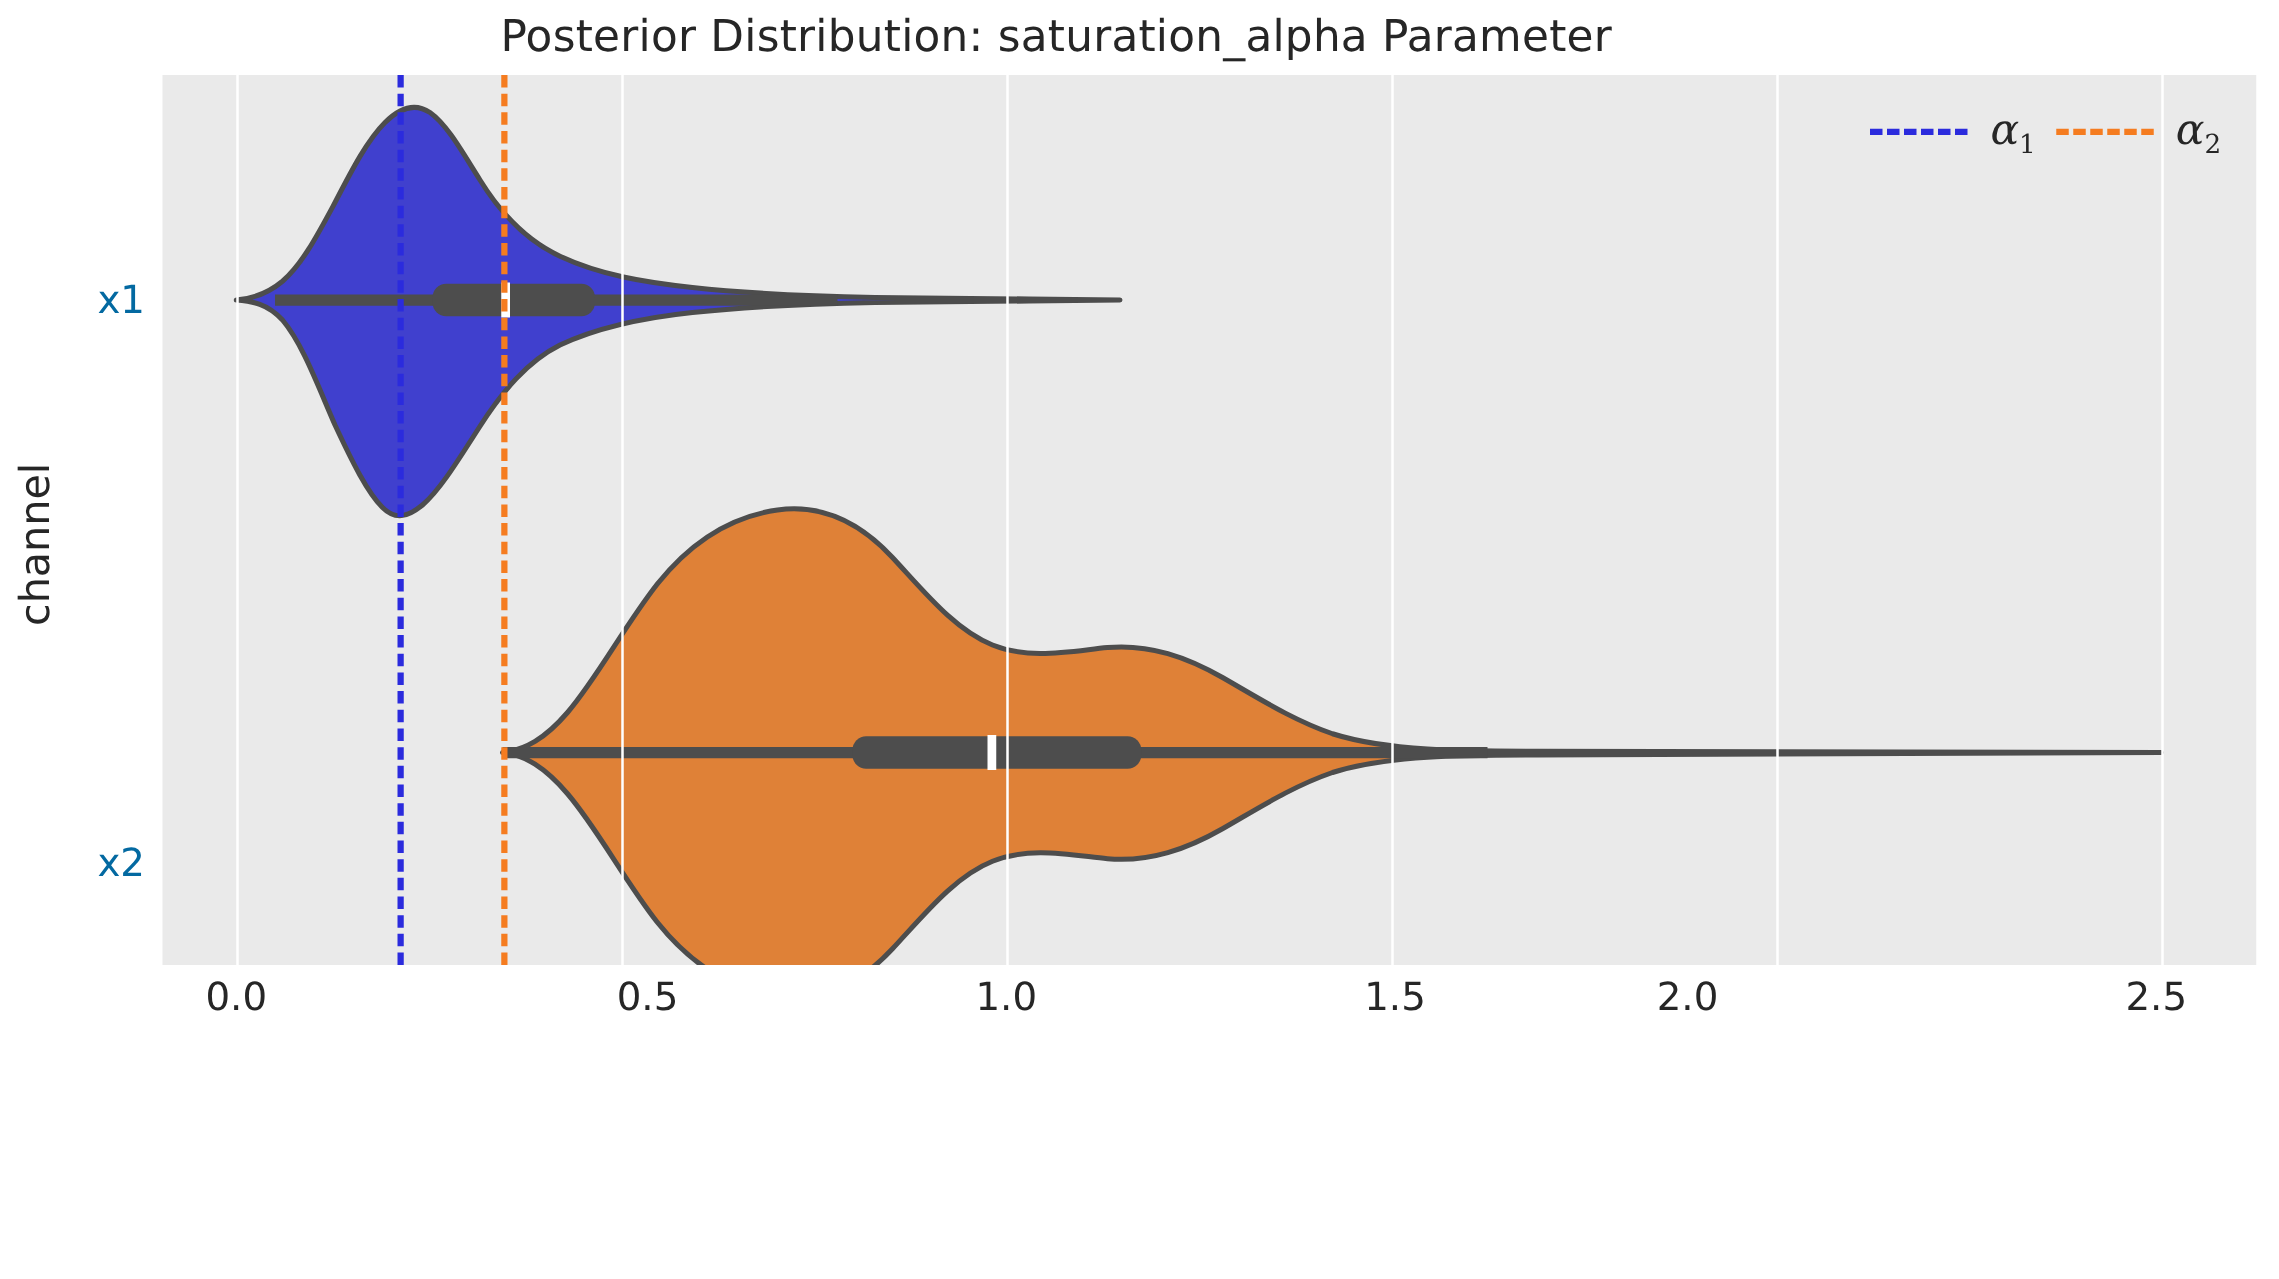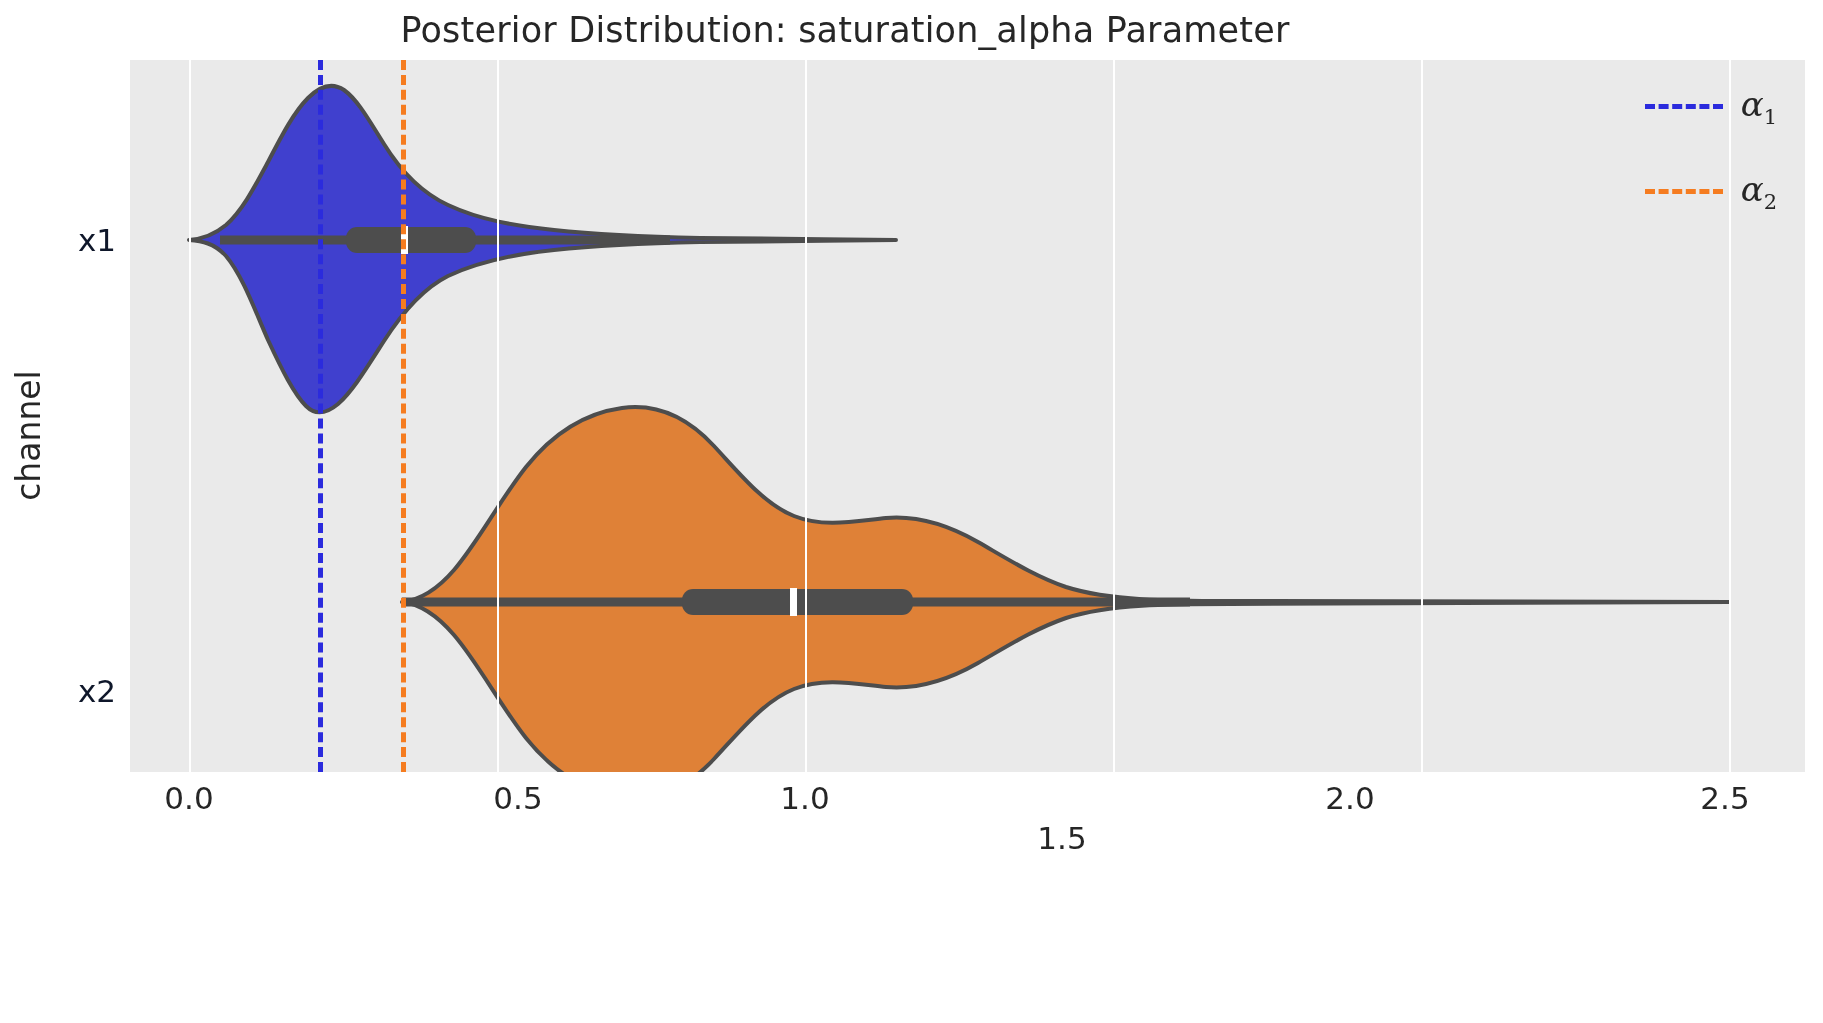--- a/index.html
+++ b/index.html
@@ -20,33 +20,33 @@
   .gridline{position:absolute;top:0;bottom:0;width:2px;background:#ffffff;}
 
   
   .xtick{position:absolute;top:780px;transform:translateX(-50%);
     font-size:31px;color:#262626;white-space:nowrap;}
   #xlabel{position:absolute;left:0;top:832px;width:1823px;text-align:center;
     font-size:33px;color:#262626;}
 
   
   .ytick{position:absolute;right:1707px;transform:translateY(-50%);
-    font-size:31px;color:#0f172a;white-space:nowrap;text-align:right;}
+    font-size:31px;color:#0369a1;white-space:nowrap;text-align:right;}
   #ylabel{
     position:absolute;left:-182px;top:416px;width:420px;text-align:center;
     font-size:33px;color:#262626;transform:rotate(-90deg);
     transform-origin:center center;
   }
 
   
   .vline{position:absolute;top:0;bottom:0;width:0;border-left-width:5px;border-left-style:dashed;}
 
   
   #legend{position:absolute;right:18px;top:18px;padding:6px 10px;
-    display:flex;flex-direction:column;gap:40px;background:transparent;text-align:center;}
+    display:flex;flex-direction:row;gap:16px;background:transparent;text-align:center;}
   .legend-row{display:flex;align-items:center;gap:18px;}
   .legend-swatch{width:78px;height:0;border-top-width:5px;border-top-style:dashed;}
   .legend-text{font-size:34px;color:#262626;font-family:"DejaVu Serif","Liberation Serif",serif;font-style:italic;}
   .legend-text sub{font-size:21px;font-style:normal;}
 
   svg{display:block;}
 </style>
 </head>
 <body>
 
@@ -140,18 +140,18 @@
       <div class="legend-row">
         <span class="legend-swatch" style="border-top-color:#f57c20;"></span>
         <span class="legend-text"><span>α</span><sub>2</sub></span>
       </div>
     </div>
   </div>
 
   <div class="xtick" style="left:189px;text-align:center;">0.0</div>
   <div class="xtick" style="left:518px;">0.5</div>
   <div class="xtick" style="left:805px;">1.0</div>
-  <div class="xtick" style="left:1062px;margin-top:40px;">1.5</div>
+  <div class="xtick" style="left:1116px;">1.5</div>
   <div class="xtick" style="left:1350px;">2.0</div>
   <div class="xtick" style="left:1725px;">2.5</div>
 
 
 </div>
 
 </body></html>

